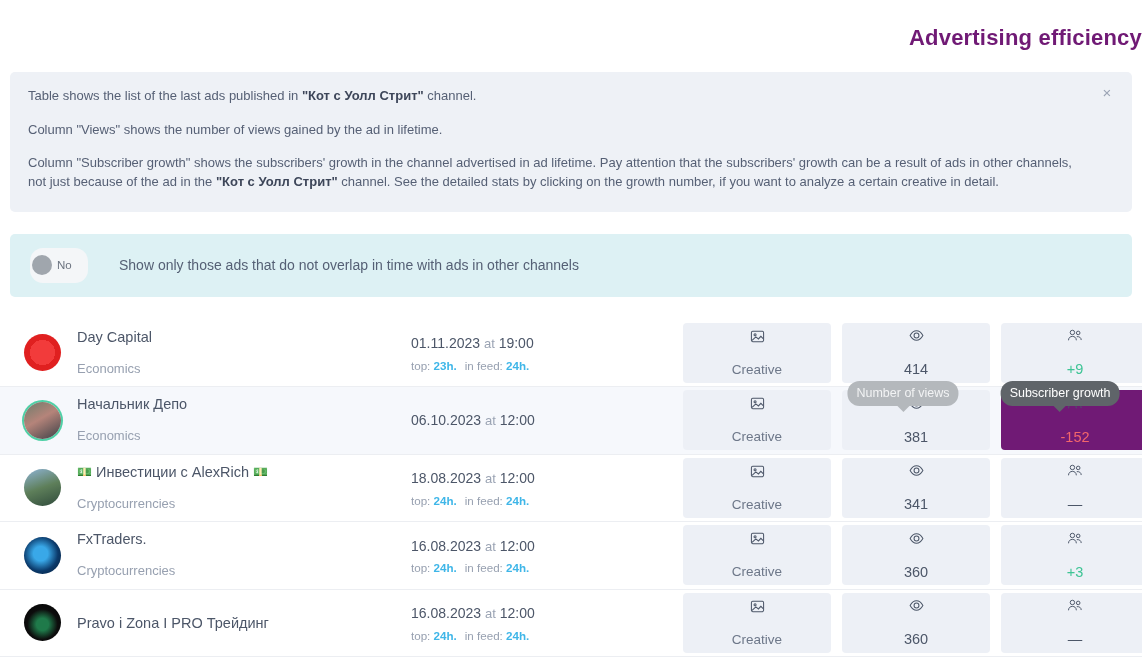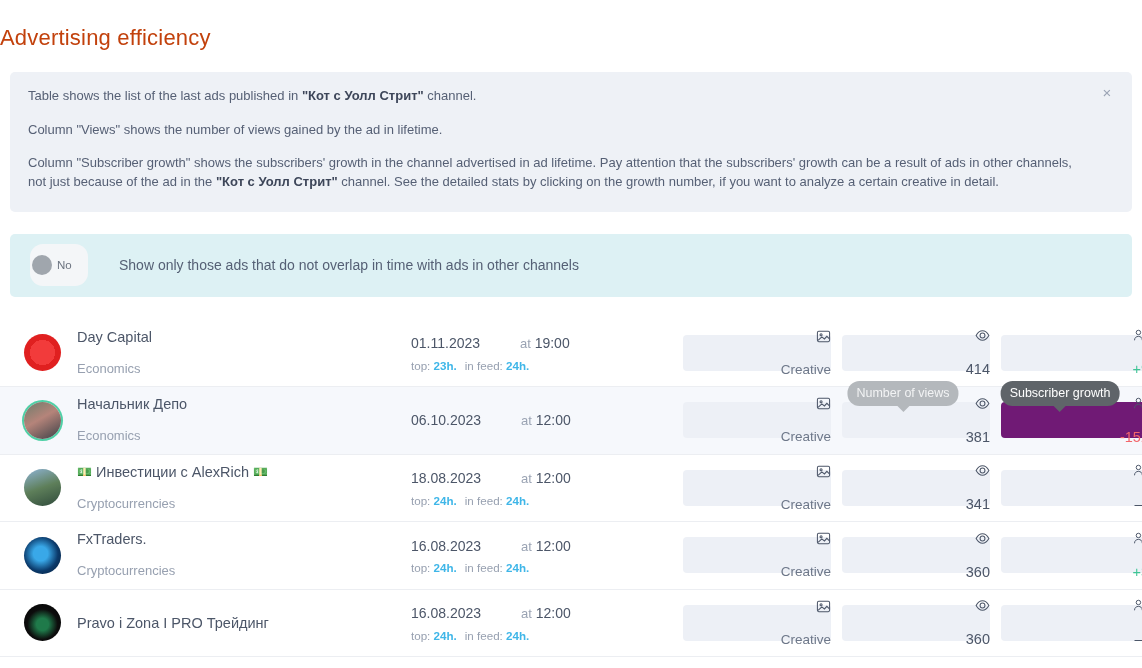--- a/index.html
+++ b/index.html
@@ -7,24 +7,24 @@
     margin: 0; padding: 0;
     width: 1142px; height: 668px;
     background: #ffffff;
     font-family: "Liberation Sans", sans-serif;
     overflow: hidden;
   }
   .page { position: relative; width: 1142px; height: 668px; background:#fff; }
 
   
   .page-title {
-    text-align: left;
+    text-align: right;
     font-size: 22px;
-    color: #c2410c;
-    font-weight: 400;
+    color: #701a75;
+    font-weight: 700;
     padding-top: 10px;
     letter-spacing: .2px;
   }
 
   
   .info-panel {
     position: relative;
     margin: 21px 10px 0 10px;
     background: #eef1f6;
     border-radius: 5px;
@@ -60,21 +60,21 @@
   .toggle-bar {
     margin: 22px 10px 0 10px;
     background: #ddf1f4;
     border-radius: 5px;
     height: 63px;
     display: flex;
     align-items: center;
     padding-left: 20px;
   }
   .switch {
-    width: 58px; height: 42px;
+    width: 58px; height: 35px;
     background: #f4f6f8;
     border-radius: 13px;
     display: flex;
     align-items: center;
     padding-left: 2px;
     cursor: pointer;
     flex: none;
   }
   .switch .knob {
     width: 20px; height: 20px;
@@ -140,38 +140,38 @@
   .col-date {
     width: 272px;
     flex: none;
     padding-left: 0;
   }
   .d-main {
     font-size: 14px;
     color: #4c5668;
     line-height: 1.3;
   }
-  .d-main .at { color: #9aa3b3; font-size: 13px; margin-left: 36px; }
+  .d-main .at { color: #9aa3b3; font-size: 13px; }
   .d-sub {
     margin-top: 6px;
     font-size: 11.6px;
     color: #97a0b0;
   }
   .d-sub .hl { color: #3fb6e8; font-weight: 700; }
   .d-sub .gap { display: inline-block; width: 8px; }
 
   .cells { display: flex; gap: 11px; flex: none; }
   .cell {
     width: 148px;
-    height: 36px;
+    height: 60px;
     background: #edf0f6;
     border-radius: 4px;
     display: flex;
     flex-direction: column;
-    align-items: flex-end;
+    align-items: center;
     justify-content: center;
     cursor: pointer;
     gap: 18px;
   }
   .cell.cell-active { background: #701a75; }
   .cell .ico { line-height: 0; height: 15px; display:flex; align-items:center; }
   .cell .val {
     font-size: 14.5px;
     color: #4c5668;
     line-height: 1.15;

